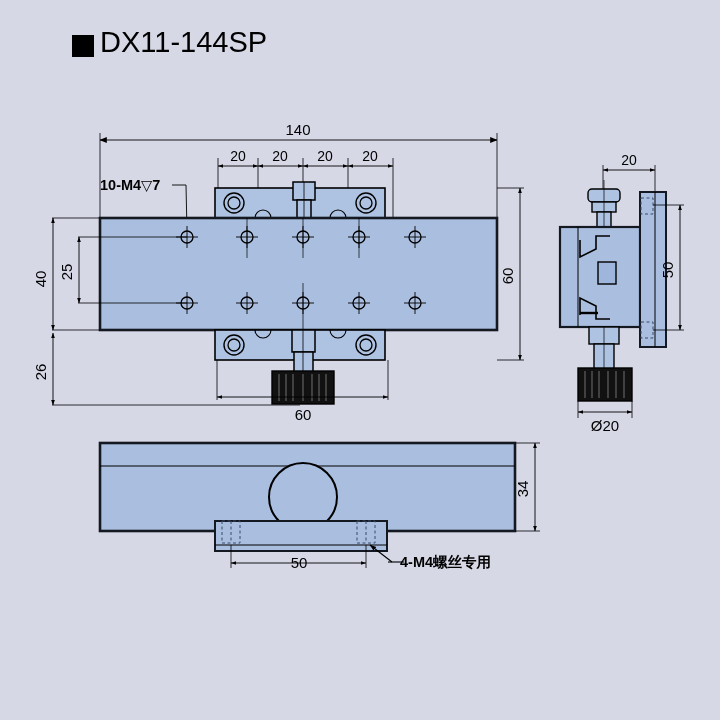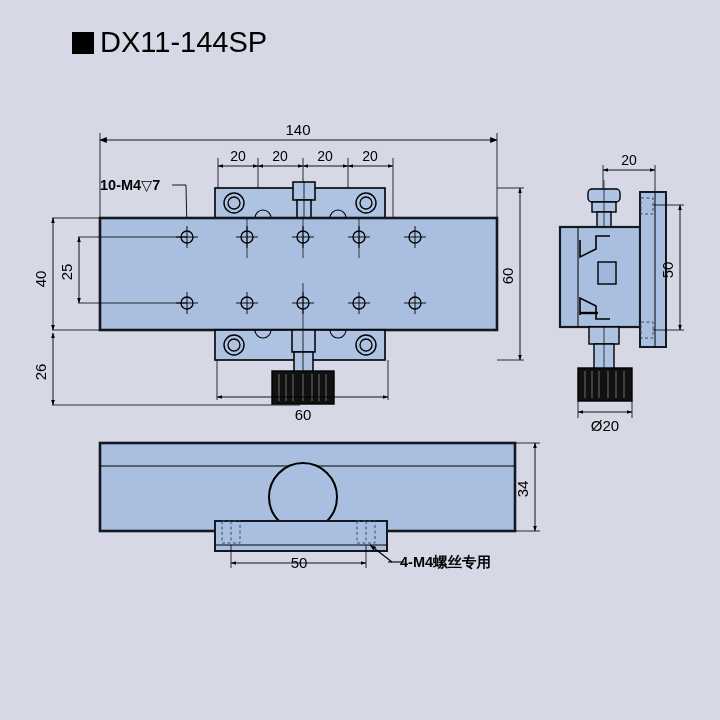--- a/index.html
+++ b/index.html
@@ -6,21 +6,21 @@
   body{
     width:720px;height:720px;
     background:#d6d8e6;
     font-family:"Liberation Sans","DejaVu Sans",sans-serif;
     overflow:hidden;
     position:relative;
   }
   #root{position:absolute;left:0;top:0;width:720px;height:720px;}
   .title-bar{
     position:absolute;left:32px;top:28px;
-    display:flex;align-items:center;gap:6px;padding-left:40px;
+    display:flex;align-items:flex-end;gap:6px;padding-left:40px;
   }
   .title-marker{
     width:22px;height:22px;background:#000;display:block;
   }
   .title-text{
     font-size:29px;color:#000;letter-spacing:0px;line-height:1;
     font-family:"Liberation Sans","DejaVu Sans",sans-serif;
   }
   svg{position:absolute;left:0;top:0;}
   text{font-family:"Liberation Sans","DejaVu Sans",sans-serif;fill:#000;}

